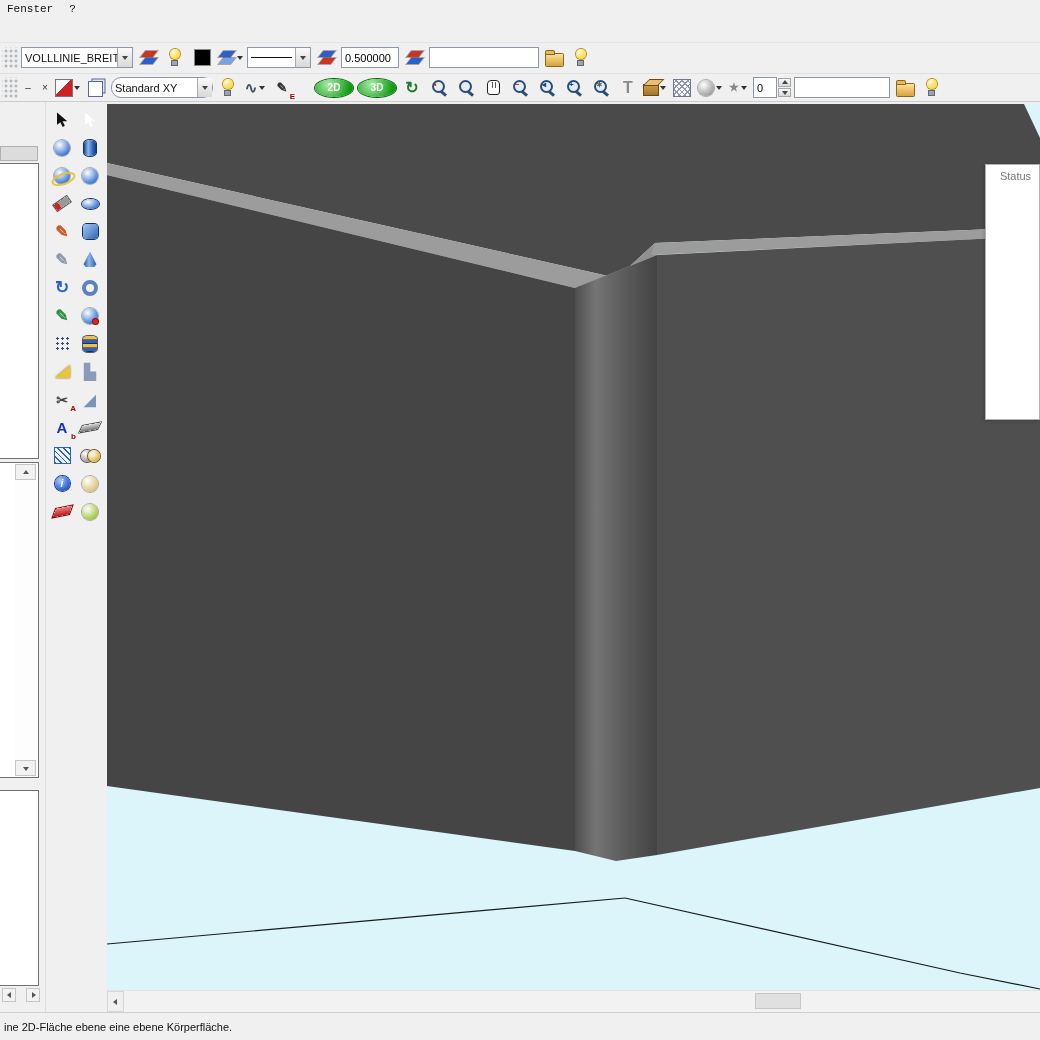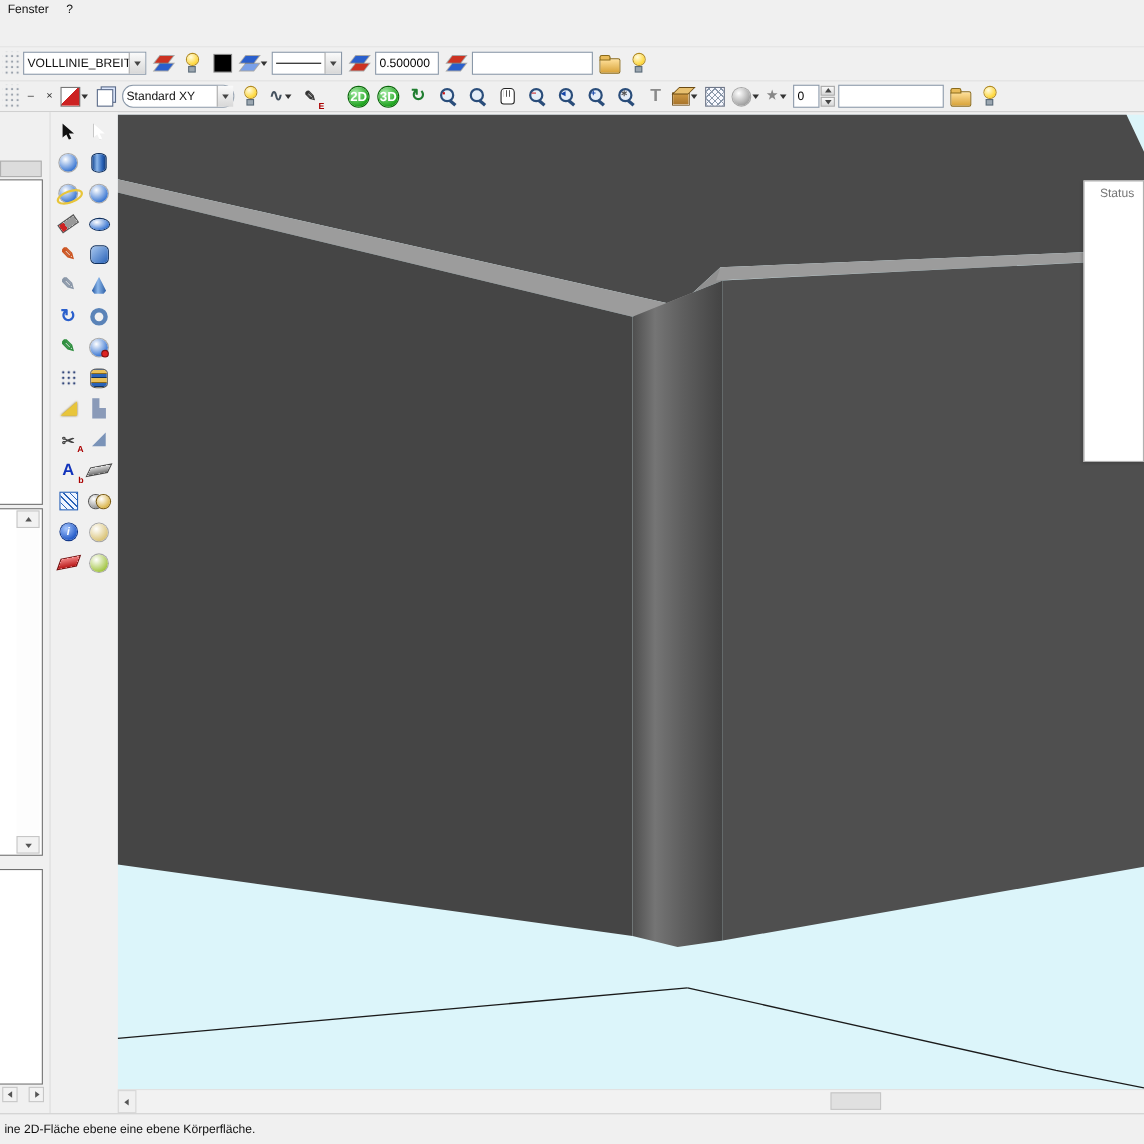--- a/index.html
+++ b/index.html
@@ -4,21 +4,21 @@
 <style>
   html,body{margin:0;padding:0;}
   body{width:1040px;height:1040px;position:relative;overflow:hidden;
        background:#f0f0f0;font-family:"Liberation Sans",sans-serif;color:#111;}
   *{box-sizing:border-box;}
   button{font-family:inherit;}
 
   
   #menubar{position:absolute;top:0;left:0;right:0;height:17px;display:flex;align-items:center;
            gap:8px;font-size:11px;background:#f0f0f0;padding-left:3px;}
-  .menu-item{padding:1px 4px;white-space:nowrap;}
+  .menu-item{padding:1px 4px;white-space:nowrap;font-family:Liberation Mono, monospace;}
 
   
   #toolbar-line{position:absolute;top:42px;left:0;right:0;height:30px;display:flex;align-items:center;
                 gap:3px;padding-left:2px;border-top:1px solid #e4e4e4;}
   #toolbar-view{position:absolute;top:73px;left:0;right:0;height:29px;display:flex;align-items:center;
                 gap:3px;padding-left:2px;border-top:1px solid #e0e0e0;border-bottom:1px solid #cccccc;}
   .titems{display:inline-flex;align-items:center;gap:3px;}
   .grip{width:16px;height:22px;flex:none;
         background:radial-gradient(circle,#9aa2ac 1px,transparent 1.35px);
         background-size:5px 5px;background-position:1.5px 1.5px;}
@@ -62,21 +62,21 @@
   .k-swatch{width:15px;height:15px;background:#000;box-shadow:0 0 0 1px #888;}
   .k-mag{width:18px;height:18px;}
   .k-mag::before{content:"";position:absolute;top:1px;left:2px;width:9px;height:9px;border:2px solid #2a4d7a;
       border-radius:50%;background:rgba(220,236,255,.55);}
   .k-mag::after{content:"";position:absolute;width:7px;height:2.5px;background:#2a4d7a;bottom:2px;right:1px;
       transform:rotate(40deg);}
   .k-mag .mk{position:absolute;top:2px;left:4px;font-size:8px;line-height:8px;font-weight:bold;font-style:normal;}
   .k-hand{width:13px;height:15px;border:1px solid #222;border-radius:4px 4px 3px 3px;background:#fff;}
   .k-hand::before{content:"";position:absolute;top:1px;left:2px;right:2px;height:6px;
       background:repeating-linear-gradient(90deg,transparent 0 2px,#555 2px 3px);}
-  .k-badge{width:18px;height:18px;border-radius:50%;color:#fff;font-size:12px;display:flex;align-items:center;
+  .k-badge{width:38px;height:18px;border-radius:50%;color:#fff;font-size:10px;display:flex;align-items:center;
       justify-content:center;background:radial-gradient(circle at 35% 30%,#a8eca8,#17a017 75%,#0c7a0c);
       box-shadow:0 0 0 1px #0a650a;}
   .k-paint{width:16px;height:16px;background:linear-gradient(135deg,#ffffff 0 45%,#cc2222 45%);box-shadow:0 0 0 1px #777;}
   .k-papers{width:13px;height:14px;background:#fff;margin:2px 0 0 -2px;
       box-shadow:0 0 0 1px #5a6a88,3px -3px 0 -0.5px #dbe6fb,3px -3px 0 0.5px #5a6a88;}
   .k-folder{width:17px;height:12px;background:linear-gradient(#ffe09a,#d8a33a);box-shadow:0 0 0 1px #8a6a1a;
       border-radius:1px;margin-top:4px;}
   .k-folder::before{content:"";position:absolute;top:-3px;left:0;width:8px;height:3px;background:#e8bb5a;
       box-shadow:0 0 0 1px #8a6a1a;border-radius:1px 1px 0 0;}
   .k-cube{width:14px;height:10px;background:linear-gradient(#cf9a44,#a8742a);box-shadow:0 0 0 1px #6a4a14;margin-top:5px;}

